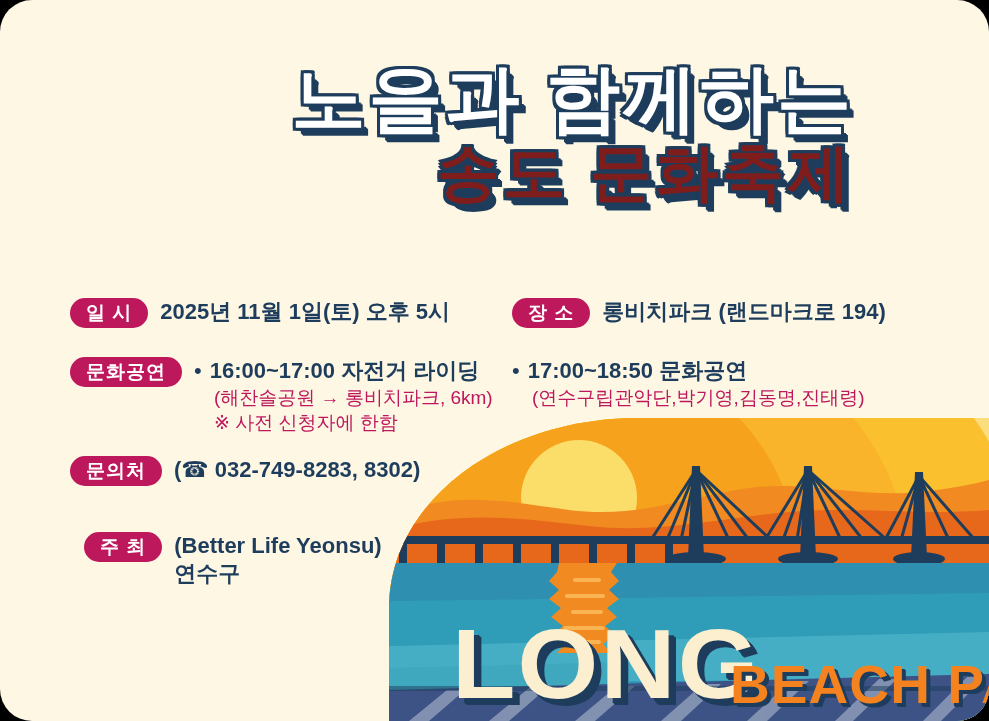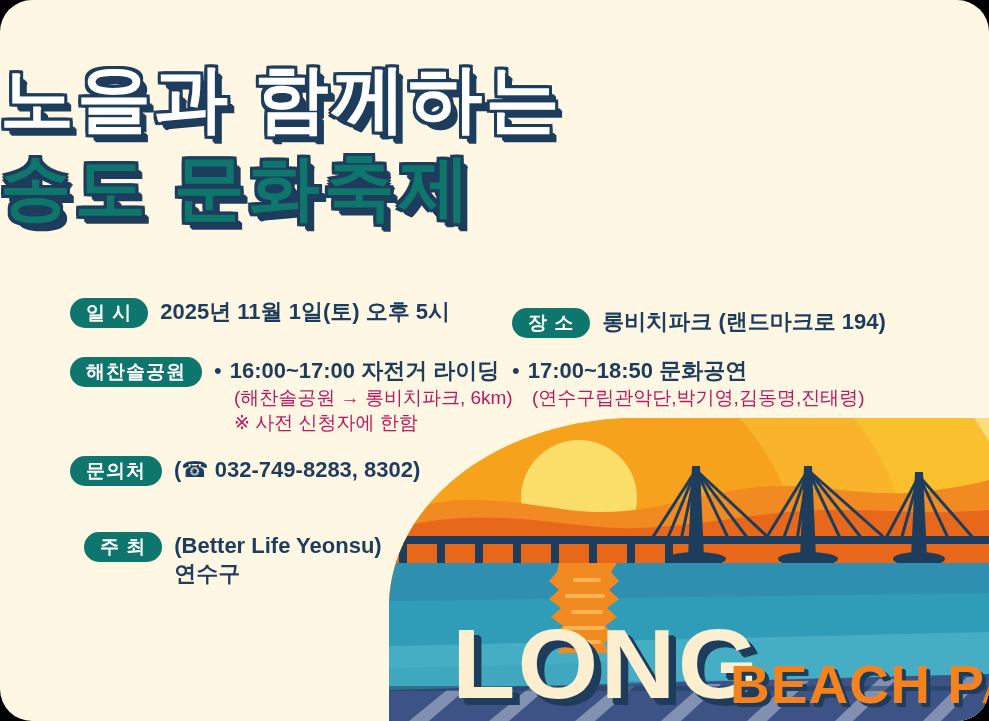--- a/index.html
+++ b/index.html
@@ -22,55 +22,55 @@
     border-radius: 32px;
     overflow: hidden;
   }
 
   
   .title-block {
     position: absolute;
     left: 0;
     top: 62px;
     width: 854px;
-    text-align: left;
+    text-align: right;
     user-select: none;
   }
   .title-line {
     font-weight: 900;
     letter-spacing: 1px;
     line-height: 1.0;
     font-family: "Liberation Sans", "DejaVu Sans", sans-serif;
   }
   .title-line-1 {
     font-size: 74px;
     color: #FFFFFF;
     letter-spacing: 3px;
     text-shadow:
       -3px 0 0 #1E3D5C, 3px 0 0 #1E3D5C, 0 -3px 0 #1E3D5C, 0 3px 0 #1E3D5C,
       -3px -3px 0 #1E3D5C, 3px -3px 0 #1E3D5C, -3px 3px 0 #1E3D5C, 3px 3px 0 #1E3D5C,
       5px 6px 0 #1E3D5C, 6px 7px 0 #1E3D5C, 7px 8px 0 #1E3D5C;
   }
   .title-line-2 {
-    font-size: 71px;
-    color: #0f766e;
+    font-size: 62px;
+    color: #7f1d1d;
     letter-spacing: 4px;
-    margin-top: 16px;
+    margin-top: 6px;
     text-shadow:
       -3px 0 0 #1E3D5C, 3px 0 0 #1E3D5C, 0 -3px 0 #1E3D5C, 0 3px 0 #1E3D5C,
       -3px -3px 0 #1E3D5C, 3px -3px 0 #1E3D5C, -3px 3px 0 #1E3D5C, 3px 3px 0 #1E3D5C,
       5px 6px 0 #1E3D5C, 6px 7px 0 #1E3D5C, 7px 8px 0 #1E3D5C;
   }
 
   
   .badge {
     display: inline-flex;
     align-items: center;
     justify-content: center;
-    background: #0f766e;
+    background: #be185d;
     color: #FFFFFF;
     border-radius: 999px;
     font-weight: 700;
     font-size: 19px;
     letter-spacing: 1px;
     height: 30px;
     padding: 0 16px;
     white-space: nowrap;
     box-sizing: border-box;
   }
@@ -90,21 +90,21 @@
   }
 
   .row {
     position: absolute;
     display: flex;
     align-items: flex-start;
     gap: 12px;
   }
 
   #row-datetime   { left: 70px;  top: 298px; }
-  #row-place      { left: 512px; top: 308px; }
+  #row-place      { left: 512px; top: 298px; }
   #row-program    { left: 70px;  top: 357px; }
   #row-program2   { left: 512px; top: 357px; }
   #row-contact    { left: 70px;  top: 456px; }
   #row-host       { left: 84px;  top: 532px; }
 
   #row-datetime .badge,
   #row-place .badge,
   #row-host .badge { min-width: 78px; }
   #row-program .badge { min-width: 98px; }
   #row-contact .badge { min-width: 84px; }
@@ -276,21 +276,21 @@
     <span class="badge">일 시</span>
     <span class="info-text">2025년 11월 1일(토) 오후 5시</span>
   </div>
 
   <div class="row" id="row-place">
     <span class="badge">장 소</span>
     <span class="info-text">롱비치파크 (랜드마크로 194)</span>
   </div>
 
   <div class="row" id="row-program">
-    <span class="badge">해찬솔공원</span>
+    <span class="badge">문화공연</span>
     <div class="bullet-col">
       <div class="bullet-line">
         <span class="dot">•</span>
         <span class="info-text">16:00~17:00 자전거 라이딩</span>
       </div>
       <div class="info-sub" style="padding-left:20px;">(해찬솔공원 → 롱비치파크, 6km)</div>
       <div class="info-sub" style="padding-left:20px;">※ 사전 신청자에 한함</div>
     </div>
   </div>
 

